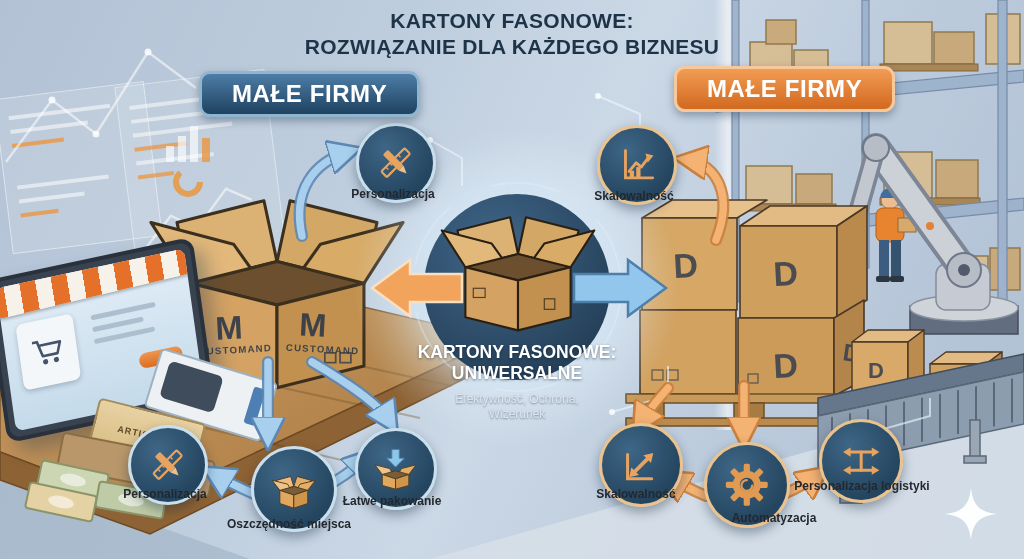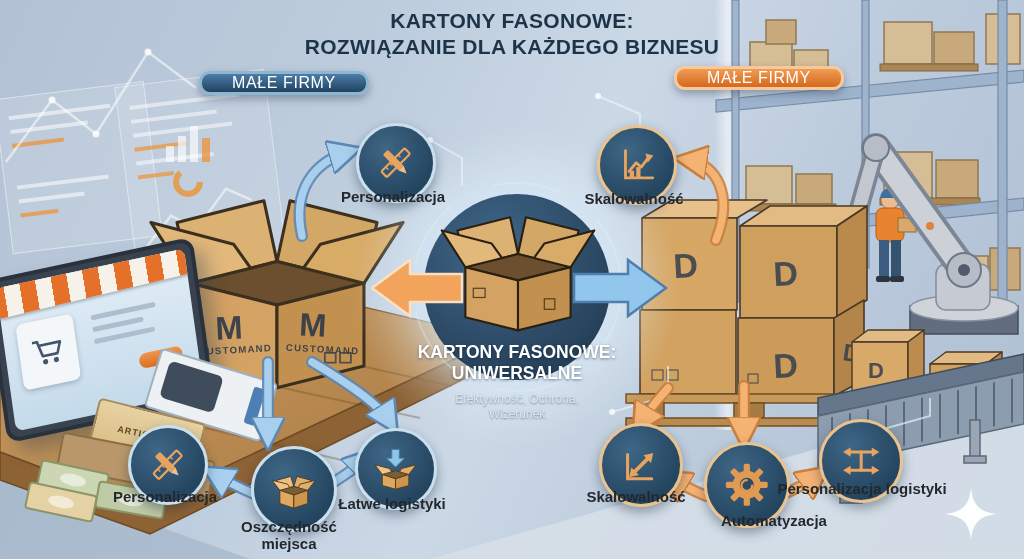--- a/index.html
+++ b/index.html
@@ -5,36 +5,36 @@
   html,body{margin:0;padding:0;background:#9fb0c2;}
   .stage{position:relative;width:1024px;height:559px;overflow:hidden;
     font-family:"Liberation Sans",sans-serif;
     background:linear-gradient(115deg,#b2c1d4 0%,#bfcede 34%,#cbd8e6 52%,#bccbdc 72%,#aebfd3 100%);}
   .abs{position:absolute;}
   svg{overflow:visible;display:block;}
   
   .title{left:0;top:8px;width:100%;text-align:center;color:#1d3348;font-weight:800;
     font-size:21px;line-height:1.22;letter-spacing:.3px;}
   
-  .badge{padding:0 30px;border-radius:11px;font-weight:400;font-size:16px;color:#fff;
+  .badge{padding:6px 30px;border-radius:11px;font-weight:700;font-size:24px;color:#fff;
     letter-spacing:.6px;box-shadow:0 4px 9px rgba(20,40,60,.35);}
   .badge::after{content:"";position:absolute;left:36%;bottom:-9px;width:16px;height:16px;
     transform:rotate(45deg);z-index:-1;}
   .badge-blue{background:linear-gradient(180deg,#4d7da6,#1f4260);border:3px solid #8fb6d1;}
   .badge-blue::after{background:#1f4260;border:3px solid #8fb6d1;border-top:none;border-left:none;}
   .badge-orange{background:linear-gradient(180deg,#f29c53,#d2691f);border:3px solid #f6c89c;}
   .badge-orange::after{background:#d2691f;border:3px solid #f6c89c;border-top:none;border-left:none;}
   
   .icf{border-radius:50%;display:flex;align-items:center;justify-content:center;
     background:radial-gradient(circle at 36% 30%,#3e6686,#24455f 72%);
     box-shadow:0 5px 12px rgba(20,40,60,.4);}
   .icf-blue{border:3px solid #c9dfed;}
   .icf-tan{border:3px solid #e9c28e;}
   .icf svg{width:62%;height:62%;}
-  .lbl{font-weight:700;font-size:15px;color:#23282e;text-align:center;line-height:1.15;}
+  .lbl{font-weight:700;font-size:12px;color:#23282e;text-align:center;line-height:1.15;}
   
   .ctrtext{width:212px;text-align:center;}
   .ctr-h{color:#fff;font-weight:800;font-size:17.5px;line-height:1.22;text-shadow:0 1px 3px rgba(10,25,40,.5);}
   .ctr-s{color:#dbe4ee;font-size:12px;line-height:1.25;margin-top:7px;text-shadow:0 1px 2px rgba(10,25,40,.45);}
   
   .tablet{left:-6px;top:258px;width:204px;height:156px;transform:rotate(-12deg) skewX(-4deg);
     background:#39434f;border:4px solid #29313c;border-radius:14px;
     box-shadow:10px 12px 18px rgba(40,60,80,.35);}
   .tab-screen{position:absolute;inset:6px;background:linear-gradient(180deg,#e2eef7,#c4daea);
     border-radius:8px;overflow:hidden;}
@@ -496,21 +496,21 @@
         <polygon points="8,44 18,38 18,50"></polygon>
           <polygon points="56,44 46,38 46,50"></polygon>
       </g>
     </svg>
   </div>
 
   <div class="abs lbl" style="left:303px;top:188px;width:180px">Personalizacja</div>
   <div class="abs lbl" style="left:544px;top:190px;width:180px">Skalowalność</div>
   <div class="abs lbl" style="left:75px;top:488px;width:180px">Personalizacja</div>
   <div class="abs lbl" style="left:214px;top:518px;width:150px">Oszczędność miejsca</div>
-  <div class="abs lbl" style="left:327px;top:495px;width:130px">Łatwe logistyki</div>
+  <div class="abs lbl" style="left:327px;top:495px;width:130px">Łatwe pakowanie</div>
   <div class="abs lbl" style="left:546px;top:488px;width:180px">Skalowalność</div>
   <div class="abs lbl" style="left:684px;top:512px;width:180px">Automatyzacja</div>
   <div class="abs lbl" style="left:772px;top:480px;width:180px">Personalizacja logistyki</div>
 
   <div class="abs badge badge-blue" style="left:199px;top:71px">
     <span>MAŁE FIRMY</span>
   </div>
   <div class="abs badge badge-orange" style="left:674px;top:66px">
     <span>MAŁE FIRMY</span>
   </div>

